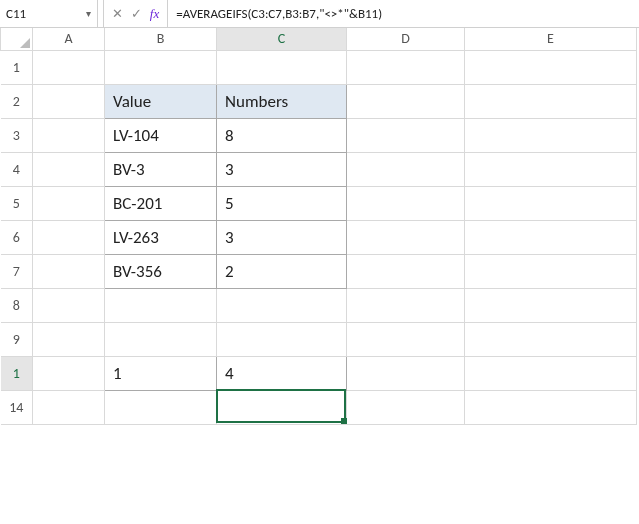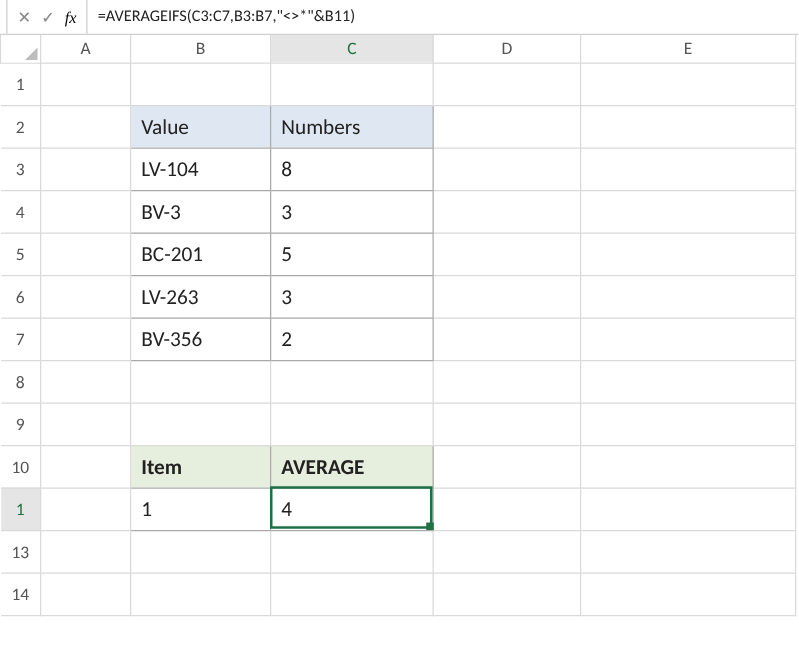--- a/index.html
+++ b/index.html
@@ -44,21 +44,21 @@
   }
   .fx-buttons {
     display: flex;
     align-items: center;
     gap: 8px;
     padding: 0 8px;
     border-right: 1px solid #d0d0d0;
     color: #888;
   }
   .fx-buttons span { font-size: 13px; }
-  .fx-label { font-style: italic; font-family: 'Times New Roman', serif; color:#000000; font-size:14px;}
+  .fx-label { font-style: italic; font-family: 'Times New Roman', serif; color:#6d28d9; font-size:14px;}
   .formula-input {
     flex: 1;
     display: flex;
     align-items: center;
     padding: 0 8px;
     font-size: 13px;
     color: #222;
     font-family: Calibri, Arial, sans-serif;
   }
 
@@ -155,20 +155,24 @@
     background:#1e7145;
   }
 
   
   .hdr-active { background:#e5e5e5 !important; color:#1e7145 !important; }
 </style>
 </head>
 <body>
 
 <div class="formula-bar">
+  <div class="name-box">
+    <span class="name-box-text">C11</span>
+    <span class="name-box-chev">▾</span>
+  </div>
   <div class="fx-divider"></div>
   <div class="fx-buttons">
     <span>✕</span>
     <span>✓</span>
     <span class="fx-label">fx</span>
   </div>
   <div class="formula-input">
     <span>=AVERAGEIFS(C3:C7,B3:B7,"&lt;&gt;*"&amp;B11)</span>
   </div>
 </div>
@@ -254,47 +258,31 @@
   </tr>
   <tr>
     <td class="row-header">9</td>
     <td class="cell cA"></td>
     <td class="cell cB"></td>
     <td class="cell cC"></td>
     <td class="cell cD"></td>
     <td class="cell cE"></td>
   </tr>
 
-  <tr>
-    <td class="row-header">10</td>
-    <td class="cell cA"></td>
-    <td class="cell cB tbl2-head">Item</td>
-    <td class="cell cC tbl2-head">AVERAGE</td>
-    <td class="cell cD"></td>
-    <td class="cell cE"></td>
-  </tr>
 
   <tr>
     <td class="row-header hdr-active">1</td>
     <td class="cell cA"></td>
     <td class="cell cB tbl2-cell">1</td>
     <td class="cell cC tbl2-cell" id="cell-C11">4</td>
     <td class="cell cD"></td>
     <td class="cell cE"></td>
   </tr>
 
   <tr>
-    <td class="row-header">13</td>
-    <td class="cell cA"></td>
-    <td class="cell cB"></td>
-    <td class="cell cC"></td>
-    <td class="cell cD"></td>
-    <td class="cell cE"></td>
-  </tr>
-  <tr>
     <td class="row-header">14</td>
     <td class="cell cA"></td>
     <td class="cell cB"></td>
     <td class="cell cC"></td>
     <td class="cell cD"></td>
     <td class="cell cE"></td>
   </tr>
 </tbody>
     </table>
 

